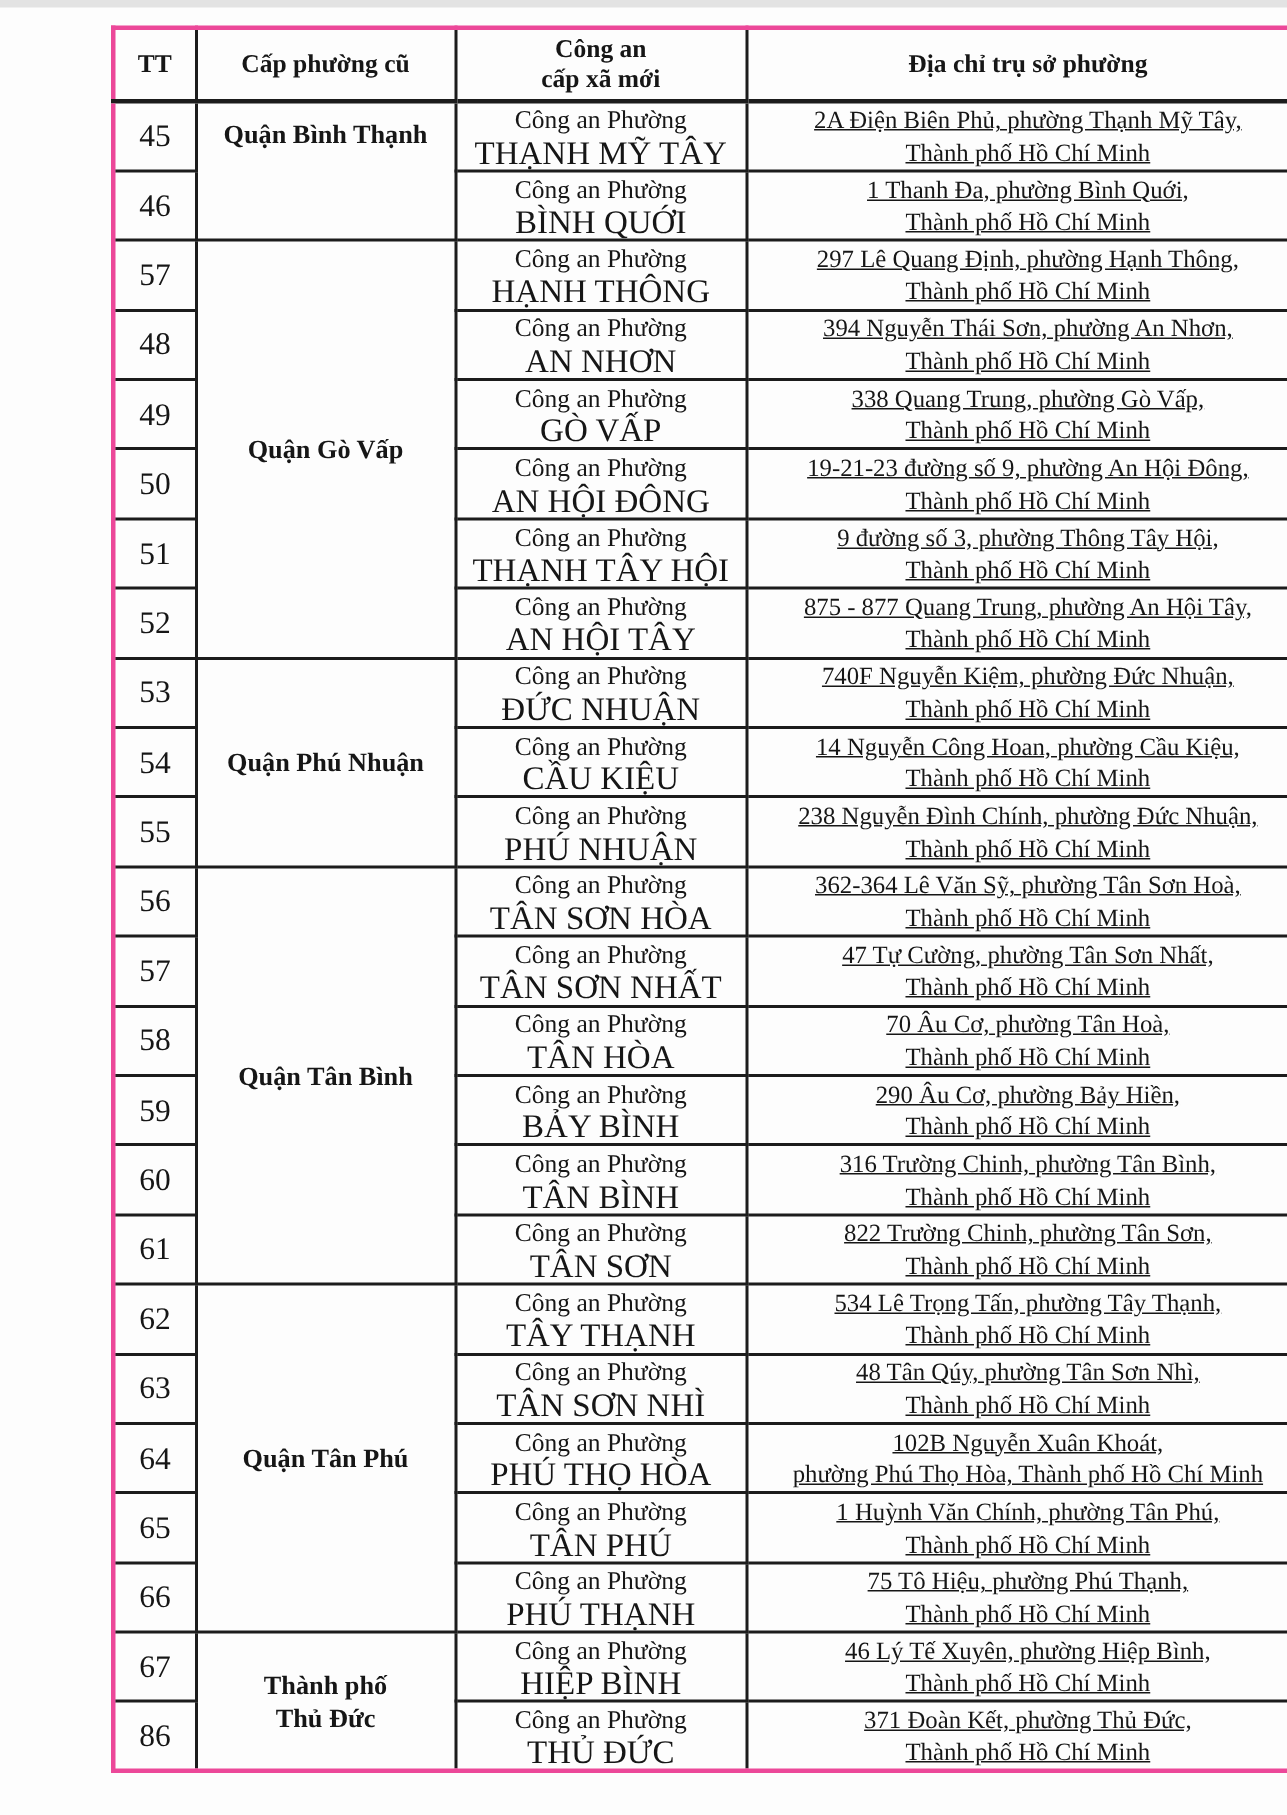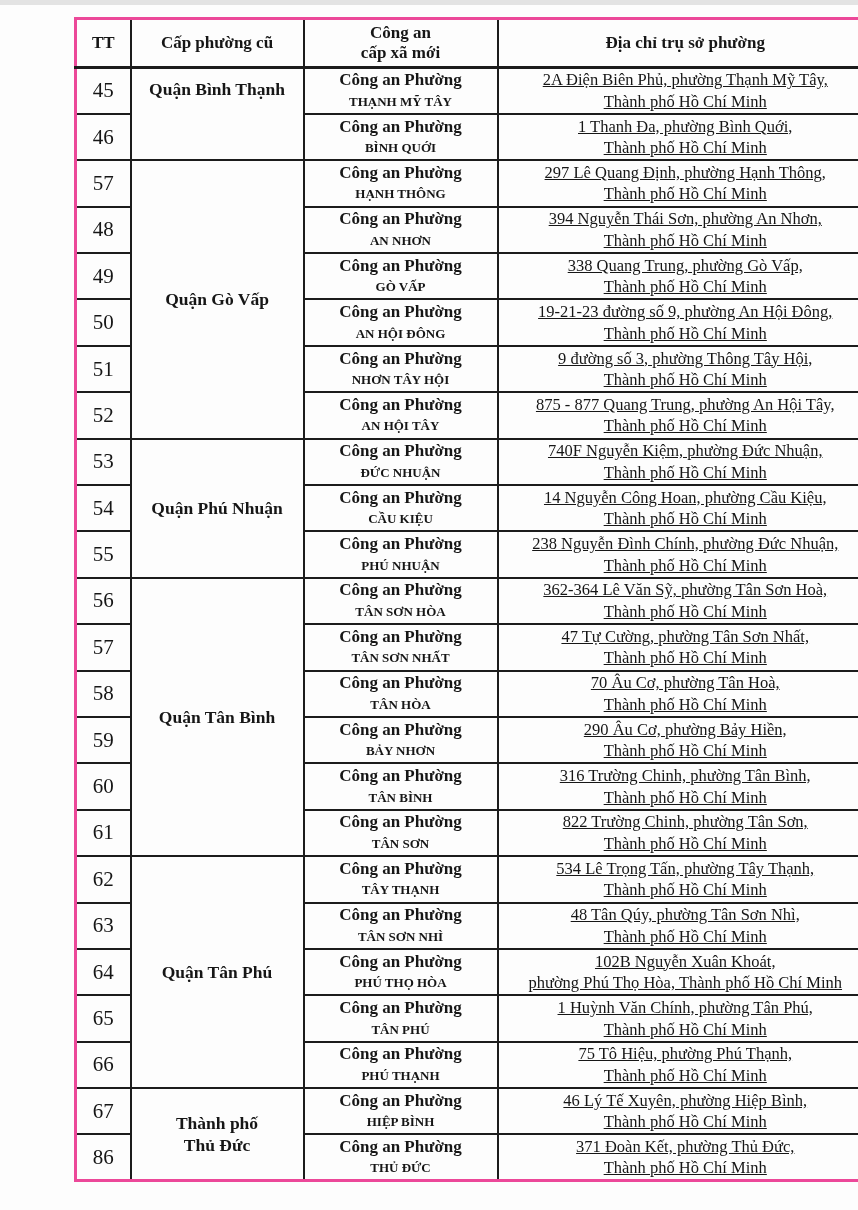--- a/index.html
+++ b/index.html
@@ -56,25 +56,25 @@
   td.district {
     font-weight: bold;
     font-size: 17.5px;
     line-height: 22px;
   }
   td.district.vtop {
     vertical-align: top;
     padding-top: 9px;
   }
   td.unit {
-    font-weight: bold;
+    font-weight: normal;
     font-size: 17px;
     line-height: 21.5px;
   }
-  td.unit .name { font-size: 13px; }
+  td.unit .name { font-size: 22px; }
   td.address {
     font-size: 16.5px;
     line-height: 21.5px;
     font-weight: normal;
     text-decoration: underline;
   }
 </style>
 </head>
 <body>
 
@@ -168,21 +168,21 @@
           </td>
           <td class="address">
             <div>19-21-23 đường số 9, phường An Hội Đông,</div>
             <div>Thành phố Hồ Chí Minh</div>
           </td>
         </tr>
         <tr>
           <td class="tt">51</td>
           <td class="unit">
             <div>Công an Phường</div>
-            <div class="name">NHƠN TÂY HỘI</div>
+            <div class="name">THẠNH TÂY HỘI</div>
           </td>
           <td class="address">
             <div>9 đường số 3, phường Thông Tây Hội,</div>
             <div>Thành phố Hồ Chí Minh</div>
           </td>
         </tr>
         <tr>
           <td class="tt">52</td>
           <td class="unit">
             <div>Công an Phường</div>
@@ -262,21 +262,21 @@
           </td>
           <td class="address">
             <div>70 Âu Cơ, phường Tân Hoà,</div>
             <div>Thành phố Hồ Chí Minh</div>
           </td>
         </tr>
         <tr>
           <td class="tt">59</td>
           <td class="unit">
             <div>Công an Phường</div>
-            <div class="name">BẢY NHƠN</div>
+            <div class="name">BẢY BÌNH</div>
           </td>
           <td class="address">
             <div>290 Âu Cơ, phường Bảy Hiền,</div>
             <div>Thành phố Hồ Chí Minh</div>
           </td>
         </tr>
         <tr>
           <td class="tt">60</td>
           <td class="unit">
             <div>Công an Phường</div>

